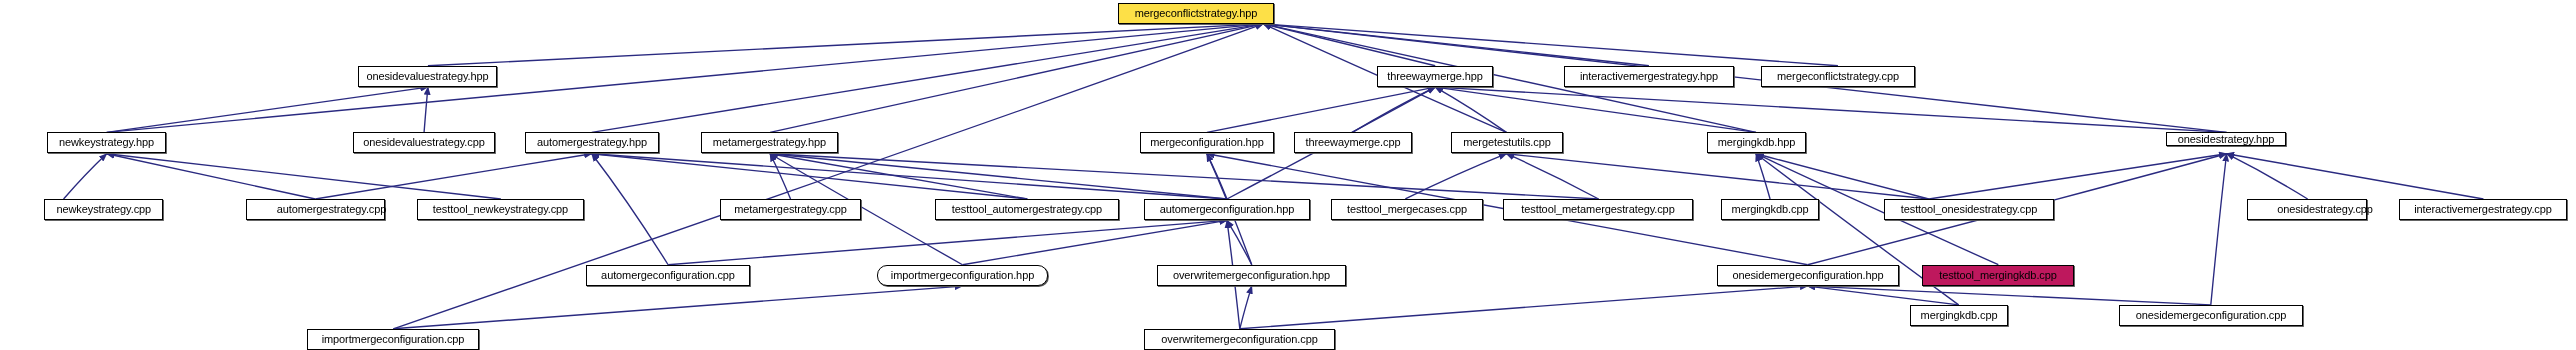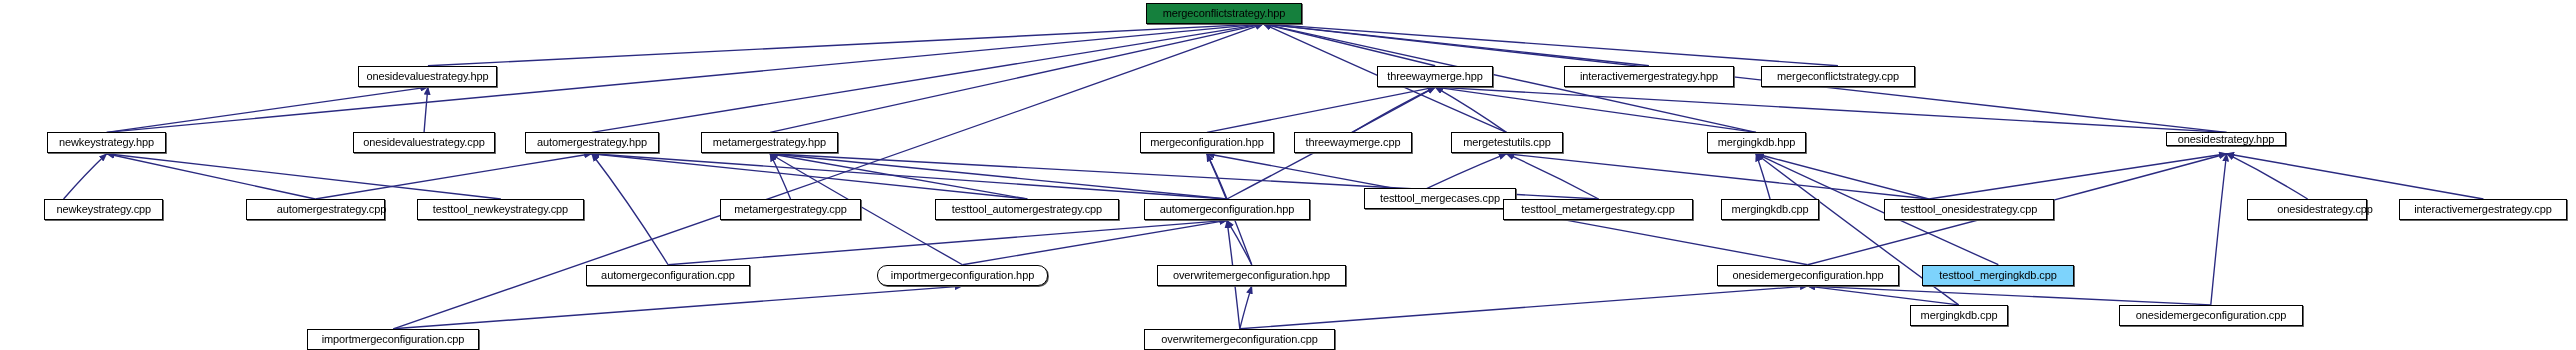--- a/index.html
+++ b/index.html
@@ -109,50 +109,50 @@
         <path d="M1467.0,310.0 Q1452.5,281.4 1438.0,258.0" stroke="#2a2a80" marker-end="url(#ah)"></path>
         <path d="M1453.0,385.0 Q1445.5,315.1 1438.0,258.0" stroke="#2a2a80" marker-end="url(#ah)"></path>
         <path d="M461.0,385.0 Q834.5,357.5 1128.0,335.0" stroke="#2a2a80" marker-end="url(#ah)"></path>
         <path d="M1453.0,385.0 Q1460.0,357.5 1467.0,335.0" stroke="#2a2a80" marker-end="url(#ah)"></path>
         <path d="M2591.0,357.0 Q2326.4,344.9 2118.5,335.0" stroke="#2a2a80" marker-end="url(#ah)"></path>
         <path d="M1453.0,385.0 Q1825.7,357.5 2118.5,335.0" stroke="#2a2a80" marker-end="url(#ah)"></path>
         <path d="M2295.5,357.0 Q2196.4,344.9 2118.5,335.0" stroke="#2a2a80" marker-end="url(#ah)"></path>
       </g>
   </svg>
   <div id="node-layer">
-      <div class="node root" style="left: 1146px; top: 2.6px; width: 156px; height: 21.3px; background: #15803d; border-color: rgb(0, 0, 0); color: rgb(0, 0, 0);">mergeconflictstrategy.hpp</div>
+      <div class="node root" style="left: 1118px; top: 2.6px; width: 156px; height: 21.3px; background: #fde047; border-color: rgb(0, 0, 0); color: rgb(0, 0, 0);">mergeconflictstrategy.hpp</div>
       <div class="node" style="left: 358px; top: 66px; width: 139px; height: 21.3px; background: rgb(255, 255, 255); border-color: rgb(0, 0, 0); color: rgb(0, 0, 0);">onesidevaluestrategy.hpp</div>
       <div class="node" style="left: 1377px; top: 66px; width: 116px; height: 21.3px; background: rgb(255, 255, 255); border-color: rgb(0, 0, 0); color: rgb(0, 0, 0);">threewaymerge.hpp</div>
       <div class="node" style="left: 1564px; top: 66px; width: 170px; height: 21.3px; background: rgb(255, 255, 255); border-color: rgb(0, 0, 0); color: rgb(0, 0, 0);">interactivemergestrategy.hpp</div>
       <div class="node" style="left: 1761px; top: 66px; width: 154px; height: 21.3px; background: rgb(255, 255, 255); border-color: rgb(0, 0, 0); color: rgb(0, 0, 0);">mergeconflictstrategy.cpp</div>
       <div class="node" style="left: 47px; top: 132px; width: 119px; height: 21.3px; background: rgb(255, 255, 255); border-color: rgb(0, 0, 0); color: rgb(0, 0, 0);">newkeystrategy.hpp</div>
       <div class="node" style="left: 353px; top: 132px; width: 142px; height: 21.3px; background: rgb(255, 255, 255); border-color: rgb(0, 0, 0); color: rgb(0, 0, 0);">onesidevaluestrategy.cpp</div>
       <div class="node" style="left: 525px; top: 132px; width: 134px; height: 21.3px; background: rgb(255, 255, 255); border-color: rgb(0, 0, 0); color: rgb(0, 0, 0);">automergestrategy.hpp</div>
       <div class="node" style="left: 701px; top: 132px; width: 137px; height: 21.3px; background: rgb(255, 255, 255); border-color: rgb(0, 0, 0); color: rgb(0, 0, 0);">metamergestrategy.hpp</div>
       <div class="node" style="left: 1140px; top: 132px; width: 134px; height: 21.3px; background: rgb(255, 255, 255); border-color: rgb(0, 0, 0); color: rgb(0, 0, 0);">mergeconfiguration.hpp</div>
       <div class="node" style="left: 1294px; top: 132px; width: 118px; height: 21.3px; background: rgb(255, 255, 255); border-color: rgb(0, 0, 0); color: rgb(0, 0, 0);">threewaymerge.cpp</div>
       <div class="node" style="left: 1451px; top: 132px; width: 112px; height: 21.3px; background: rgb(255, 255, 255); border-color: rgb(0, 0, 0); color: rgb(0, 0, 0);">mergetestutils.cpp</div>
       <div class="node" style="left: 1707px; top: 132px; width: 99px; height: 21.3px; background: rgb(255, 255, 255); border-color: rgb(0, 0, 0); color: rgb(0, 0, 0);">mergingkdb.hpp</div>
       <div class="node" style="left: 2166px; top: 132px; width: 120px; height: 14px; background: rgb(255, 255, 255); border-color: rgb(0, 0, 0); color: rgb(0, 0, 0);">onesidestrategy.hpp</div>
       <div class="node" style="left: 4.3px; top: 199px; width: 119px; height: 21.3px; background: rgb(255, 255, 255); border-color: rgb(0, 0, 0); color: rgb(0, 0, 0); margin-left: 40px;">newkeystrategy.cpp</div>
       <div class="node" style="left: 246px; top: 199px; width: 139px; height: 21.3px; background: rgb(255, 255, 255); border-color: rgb(0, 0, 0); color: rgb(0, 0, 0); padding-left: 32px;">automergestrategy.cpp</div>
       <div class="node" style="left: 417px; top: 199px; width: 167px; height: 21.3px; background: rgb(255, 255, 255); border-color: rgb(0, 0, 0); color: rgb(0, 0, 0);">testtool_newkeystrategy.cpp</div>
       <div class="node" style="left: 720px; top: 199px; width: 141px; height: 21.3px; background: rgb(255, 255, 255); border-color: rgb(0, 0, 0); color: rgb(0, 0, 0);">metamergestrategy.cpp</div>
       <div class="node" style="left: 935px; top: 199px; width: 184px; height: 21.3px; background: rgb(255, 255, 255); border-color: rgb(0, 0, 0); color: rgb(0, 0, 0);">testtool_automergestrategy.cpp</div>
       <div class="node" style="left: 1144px; top: 199px; width: 166px; height: 21.3px; background: rgb(255, 255, 255); border-color: rgb(0, 0, 0); color: rgb(0, 0, 0);">automergeconfiguration.hpp</div>
-      <div class="node" style="left: 1331px; top: 188px; width: 152px; height: 21.3px; background: rgb(255, 255, 255); border-color: rgb(0, 0, 0); color: rgb(0, 0, 0); margin-left: 33px;">testtool_mergecases.cpp</div>
+      <div class="node" style="left: 1331px; top: 199px; width: 152px; height: 21.3px; background: rgb(255, 255, 255); border-color: rgb(0, 0, 0); color: rgb(0, 0, 0);">testtool_mergecases.cpp</div>
       <div class="node" style="left: 1503px; top: 199px; width: 190px; height: 21.3px; background: rgb(255, 255, 255); border-color: rgb(0, 0, 0); color: rgb(0, 0, 0);">testtool_metamergestrategy.cpp</div>
       <div class="node" style="left: 1721px; top: 199px; width: 98px; height: 21.3px; background: rgb(255, 255, 255); border-color: rgb(0, 0, 0); color: rgb(0, 0, 0);">mergingkdb.cpp</div>
       <div class="node" style="left: 1844px; top: 199px; width: 170px; height: 21.3px; background: rgb(255, 255, 255); border-color: rgb(0, 0, 0); color: rgb(0, 0, 0); margin-left: 40px;">testtool_onesidestrategy.cpp</div>
       <div class="node" style="left: 2247px; top: 199px; width: 120px; height: 21.3px; background: rgb(255, 255, 255); border-color: rgb(0, 0, 0); color: rgb(0, 0, 0); padding-left: 36px;">onesidestrategy.cpp</div>
       <div class="node" style="left: 2399px; top: 199px; width: 168px; height: 21.3px; background: rgb(255, 255, 255); border-color: rgb(0, 0, 0); color: rgb(0, 0, 0);">interactivemergestrategy.cpp</div>
       <div class="node" style="left: 586px; top: 265px; width: 164px; height: 21.3px; background: rgb(255, 255, 255); border-color: rgb(0, 0, 0); color: rgb(0, 0, 0);">automergeconfiguration.cpp</div>
       <div class="node" style="left: 877px; top: 265px; width: 171px; height: 21.3px; background: rgb(255, 255, 255); border-color: rgb(0, 0, 0); color: rgb(0, 0, 0); border-radius: 10px;">importmergeconfiguration.hpp</div>
       <div class="node" style="left: 1157px; top: 265px; width: 189px; height: 21.3px; background: rgb(255, 255, 255); border-color: rgb(0, 0, 0); color: rgb(0, 0, 0);">overwritemergeconfiguration.hpp</div>
       <div class="node" style="left: 1717px; top: 265px; width: 182px; height: 21.3px; background: rgb(255, 255, 255); border-color: rgb(0, 0, 0); color: rgb(0, 0, 0);">onesidemergeconfiguration.hpp</div>
-      <div class="node" style="left: 1922px; top: 265px; width: 152px; height: 21.3px; background: #7dd3fc; border-color: rgb(0, 0, 0); color: rgb(0, 0, 0);">testtool_mergingkdb.cpp</div>
+      <div class="node" style="left: 1922px; top: 265px; width: 152px; height: 21.3px; background: #be185d; border-color: rgb(0, 0, 0); color: rgb(0, 0, 0);">testtool_mergingkdb.cpp</div>
       <div class="node" style="left: 307px; top: 329px; width: 172px; height: 21.3px; background: rgb(255, 255, 255); border-color: rgb(0, 0, 0); color: rgb(0, 0, 0);">importmergeconfiguration.cpp</div>
       <div class="node" style="left: 1144px; top: 329px; width: 191px; height: 21.3px; background: rgb(255, 255, 255); border-color: rgb(0, 0, 0); color: rgb(0, 0, 0);">overwritemergeconfiguration.cpp</div>
       <div class="node" style="left: 1910px; top: 305px; width: 98px; height: 21.3px; background: rgb(255, 255, 255); border-color: rgb(0, 0, 0); color: rgb(0, 0, 0);">mergingkdb.cpp</div>
       <div class="node" style="left: 2119px; top: 305px; width: 184px; height: 21.3px; background: rgb(255, 255, 255); border-color: rgb(0, 0, 0); color: rgb(0, 0, 0);">onesidemergeconfiguration.cpp</div>
     </div>
 </div>
 
 
 </body></html>

